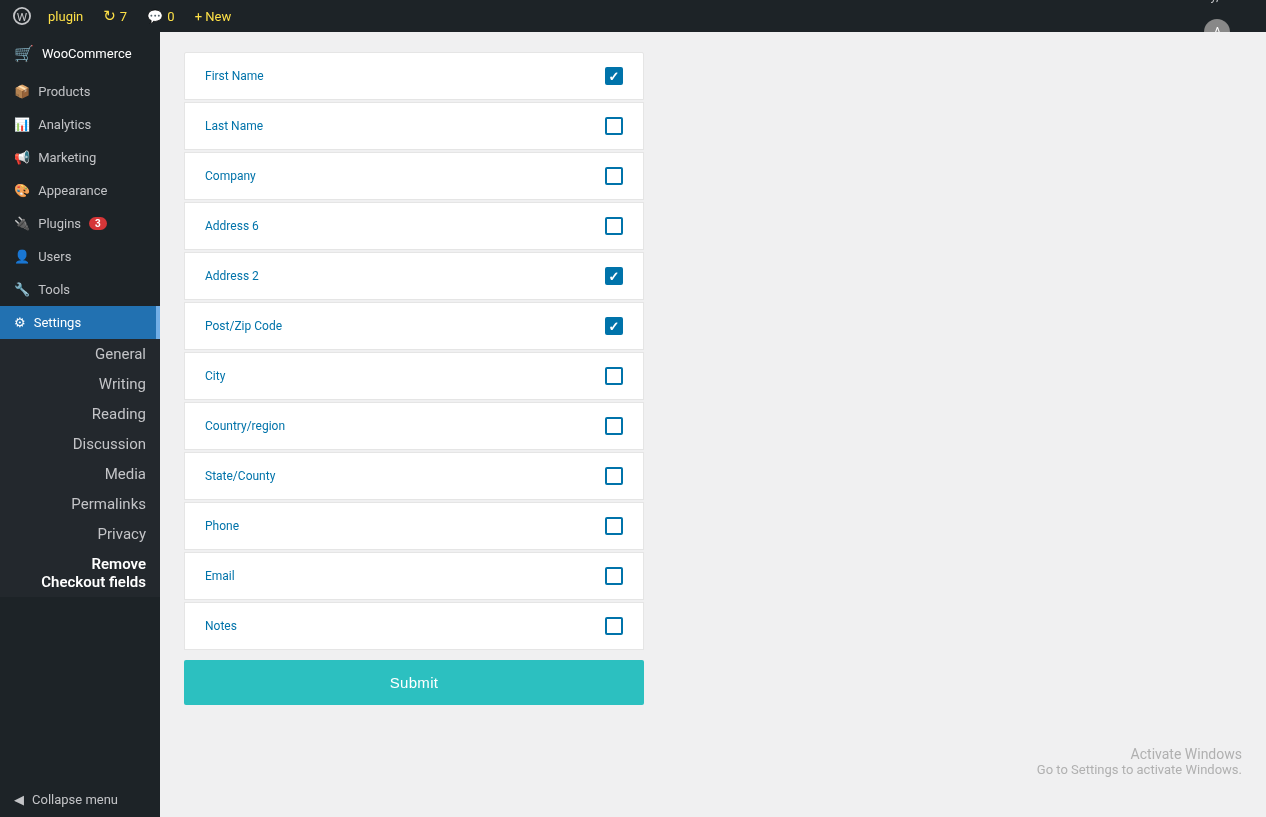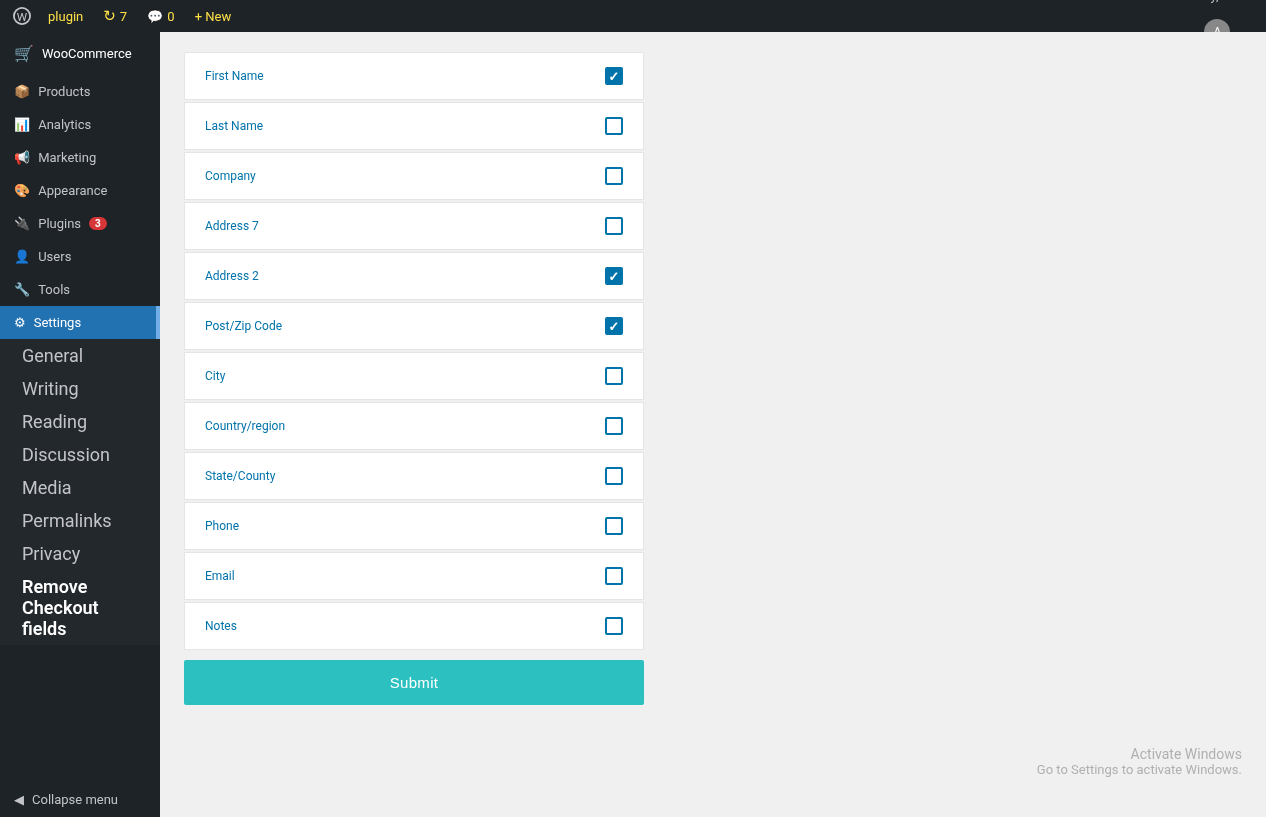--- a/index.html
+++ b/index.html
@@ -81,24 +81,25 @@
     .badge {
       background: #d63638;
       color: #fff;
       border-radius: 10px;
       padding: 1px 6px;
       font-size: 10px;
       font-weight: bold;
     }
     .sidebar-submenu { background: #23282d; }
     .sidebar-submenu-item {
-      padding: 6px 14px 6px 22px;
-      color: #c3c4c7;
-      font-size: 18px;
-      cursor: pointer;
+      padding: 6px 14px 6px 38px;
+      color: #c3c4c7;
+      font-size: 15px;
+      cursor: pointer;
+      text-align: right;
     }
     .sidebar-submenu-item.active { color: #fff; font-weight: 600; }
     .sidebar-collapse {
       display: flex; align-items: center; gap: 8px;
       padding: 10px 14px;
       color: #c3c4c7;
       font-size: 13px;
       cursor: pointer;
       margin-top: auto;
     }
@@ -283,21 +284,21 @@
     <div class="field-row">
           <span class="field-label">First Name</span>
           <div class="field-checkbox checked"></div>
         </div><div class="field-row">
           <span class="field-label">Last Name</span>
           <div class="field-checkbox"></div>
         </div><div class="field-row">
           <span class="field-label">Company</span>
           <div class="field-checkbox"></div>
         </div><div class="field-row">
-          <span class="field-label">Address 7</span>
+          <span class="field-label">Address 6</span>
           <div class="field-checkbox"></div>
         </div><div class="field-row">
           <span class="field-label">Address 2</span>
           <div class="field-checkbox checked"></div>
         </div><div class="field-row">
           <span class="field-label">Post/Zip Code</span>
           <div class="field-checkbox checked"></div>
         </div><div class="field-row">
           <span class="field-label">City</span>
           <div class="field-checkbox"></div>

